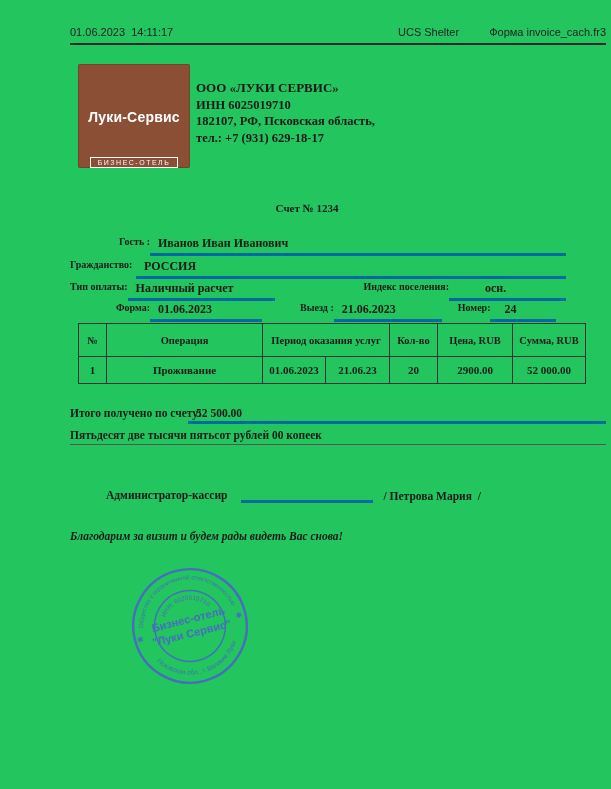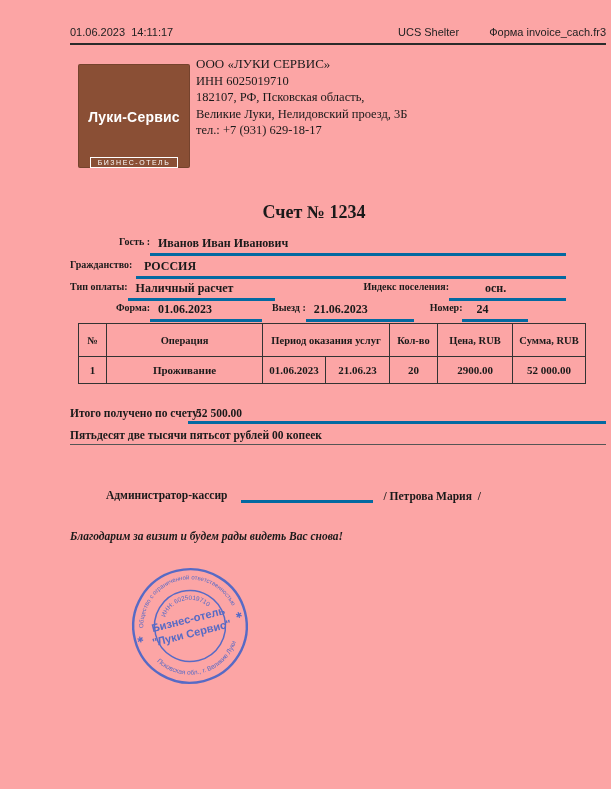--- a/index.html
+++ b/index.html
@@ -1,17 +1,17 @@
 <!DOCTYPE html>
 <html><head>
 <meta charset="utf-8">
 <style>
   html,body{margin:0;padding:0;background:#fbfbfa;}
   .page{
-    position:relative;width:611px;height:789px;background:#fca5a5;
+    position:relative;width:611px;height:789px;background:#22c55e;
     font-family:"Liberation Serif",serif;color:#1a1a1a;overflow:hidden;
   }
   
   .rpt-header{
     position:absolute;top:26px;left:70px;width:536px;height:16px;
     font-family:"Liberation Sans",sans-serif;font-size:11px;color:#222;
   }
   .rpt-header .dt{position:absolute;left:0;top:0;white-space:pre;}
   .rpt-header .app{position:absolute;left:328px;top:0;}
   .rpt-header .frm{position:absolute;right:0;top:0;}
@@ -25,45 +25,45 @@
     gap:28px;
   }
   .logo .bldg{margin-top:13px;}
   .logo .brand{color:#fff;font-family:"Liberation Sans",sans-serif;font-weight:bold;font-size:14px;margin-top:4px;letter-spacing:.2px;}
   .logo .tagline{
     color:#fff;font-family:"Liberation Sans",sans-serif;font-size:7px;letter-spacing:1.5px;
     border:1px solid #fff;padding:1px 7px;margin-top:4px;
   }
 
   
-  .company{position:absolute;left:196px;top:56px;font-weight:normal;line-height:16.5px;font-size:12.5px;}
+  .company{position:absolute;left:196px;top:80px;font-weight:bold;line-height:16.5px;font-size:12.5px;}
   .company .l1{font-size:13px;}
 
-  .doc-title{position:absolute;top:202px;left:74px;width:480px;text-align:center;font-weight:bold;font-size:18px;}
+  .doc-title{position:absolute;top:202px;left:67px;width:480px;text-align:center;font-weight:bold;font-size:11px;}
 
   .row{position:absolute;left:70px;width:496px;display:flex;align-items:flex-start;}
   .lbl{font-weight:bold;font-size:10px;white-space:pre;padding-bottom:2px;}
   .val{font-weight:bold;font-size:12px;padding:0 0 2px 8px;}
   .uline{border-bottom:3px solid #0369a1;}
   .fill{flex:1;}
 
   .guest-row{top:236px;}
   .guest-row .lbl{width:80px;text-align:right;}
   .cit-row{top:259px;}
   .cit-row .lbl{width:66px;}
   .pay-row{top:281px;}
   .pay-row .lbl{width:66px;}
   .pay-row .payval{width:190px;}
   .pay-row .idx-lbl{width:96px;margin-left:88px;text-align:left;}
   .pay-row .idx-val{width:146px;padding-left:36px;box-sizing:border-box;}
   .stay-row{top:302px;}
   .stay-row .lbl{padding-left:0;}
   .in-lbl{margin-left:46px;}
   .in-val{width:104px;}
-  .out-lbl{margin-left:10px;}
+  .out-lbl{margin-left:38px;}
   .out-val{width:100px;}
   .room-lbl{margin-left:16px;}
   .room-val{width:66px;padding-left:14px;box-sizing:border-box;}
 
   
   table.svc{
     position:absolute;left:78px;top:323px;width:507px;border-collapse:collapse;table-layout:fixed;
   }
   table.svc th,table.svc td{
     border:1px solid #333;font-weight:bold;text-align:center;vertical-align:middle;
@@ -117,21 +117,20 @@
       </g>
     </svg>
     <div class="brand">Луки-Сервис</div>
     <div class="tagline">БИЗНЕС-ОТЕЛЬ</div>
   </div>
 
   <div class="company">
     <div class="l1">ООО «ЛУКИ СЕРВИС»</div>
     <div>ИНН  6025019710</div>
     <div>182107, РФ, Псковская область,</div>
-    <div>Великие Луки, Нелидовский проезд, 3Б</div>
     <div>тел.: +7 (931) 629-18-17</div>
   </div>
 
   <div class="doc-title">Счет № 1234</div>
 
   <div class="row guest-row">
     <span class="lbl">Гость :</span>
     <span class="val uline fill">Иванов Иван Иванович</span>
   </div>
 

